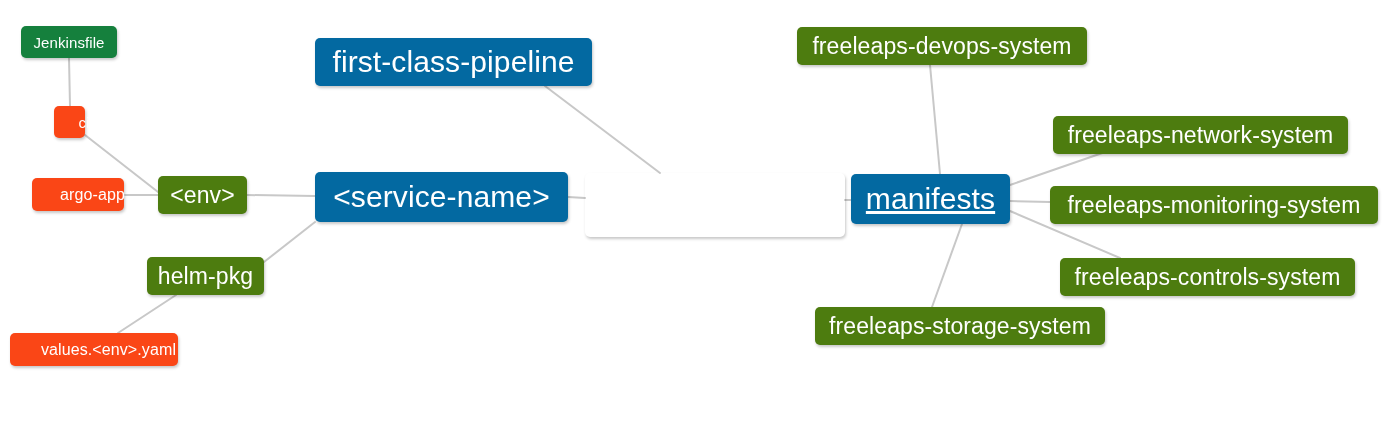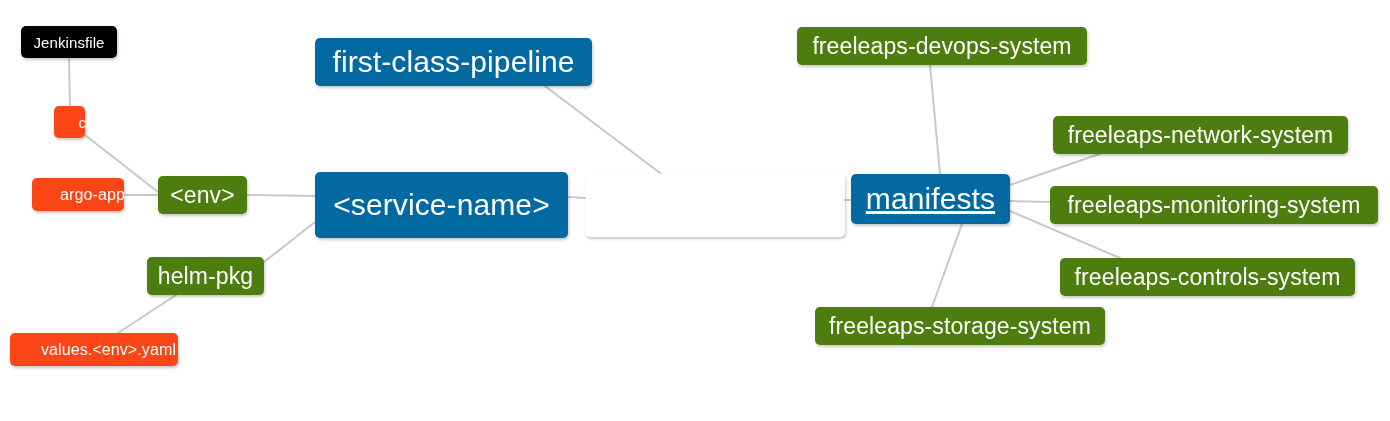--- a/index.html
+++ b/index.html
@@ -37,21 +37,21 @@
     white-space: nowrap;
     border-radius: 5px;
     box-shadow: 1px 2px 3px rgba(0,0,0,0.22);
     line-height: 1;
     letter-spacing: 0.1px;
     z-index: 2;
   }
   .c-blue   { background: #0369a1; }
   .c-green  { background: #4d7c0f; }
   .c-red    { background: #fa4616; padding-left: 29px; }
-  .c-orange { background: #000000; }
+  .c-orange { background: #15803d; }
 
   
   .s-root { font-size: 34px; }
   .s-l1   { font-size: 30px; }
   .s-l2   { font-size: 23px; }
   .s-l3   { font-size: 16px; }
   .s-l4   { font-size: 15px; }
 </style>
 </head>
 <body>
@@ -76,21 +76,21 @@
     </svg>
 
   <div id="node-layer">
       <div class="node c-orange s-l4" style="left: 21px; top: 26px; width: 96px; height: 32px;">Jenkinsfile</div>
       <div class="node c-red s-l4" style="left: 54px; top: 106px; width: 31px; height: 32px;">ci</div>
       <div class="node c-red s-l3" style="left: 32px; top: 178px; width: 92px; height: 33px;">argo-app</div>
       <div class="node c-green s-l2" style="left: 158px; top: 176px; width: 89px; height: 38px;">&lt;env&gt;</div>
       <div class="node c-green s-l2" style="left: 147px; top: 257px; width: 117px; height: 38px;">helm-pkg</div>
       <div class="node c-red s-l3" style="left: 10px; top: 333px; width: 168px; height: 33px;">values.&lt;env&gt;.yaml</div>
       <div class="node c-blue s-l1" style="left: 315px; top: 38px; width: 277px; height: 48px;">first-class-pipeline</div>
-      <div class="node c-blue s-l1" style="left: 315px; top: 172px; width: 253px; height: 66px;">&lt;service-name&gt;</div>
+      <div class="node c-blue s-l1" style="left: 315px; top: 172px; width: 253px; height: 50px;">&lt;service-name&gt;</div>
       <div class="node c-root s-root" style="left: 585px; top: 173px; width: 260px; height: 64px;">freeleaps-ops</div>
       <div class="node c-blue s-l1" style="left: 851px; top: 174px; width: 159px; height: 50px; text-decoration: underline;">manifests</div>
       <div class="node c-green s-l2" style="left: 797px; top: 27px; width: 290px; height: 38px;">freeleaps-devops-system</div>
       <div class="node c-green s-l2" style="left: 1053px; top: 116px; width: 295px; height: 38px;">freeleaps-network-system</div>
       <div class="node c-green s-l2" style="left: 1050px; top: 186px; width: 328px; height: 38px; text-align: right;">freeleaps-monitoring-system</div>
       <div class="node c-green s-l2" style="left: 1060px; top: 258px; width: 295px; height: 38px;">freeleaps-controls-system</div>
       <div class="node c-green s-l2" style="left: 815px; top: 307px; width: 290px; height: 38px;">freeleaps-storage-system</div>
     </div>
 
 </div>

